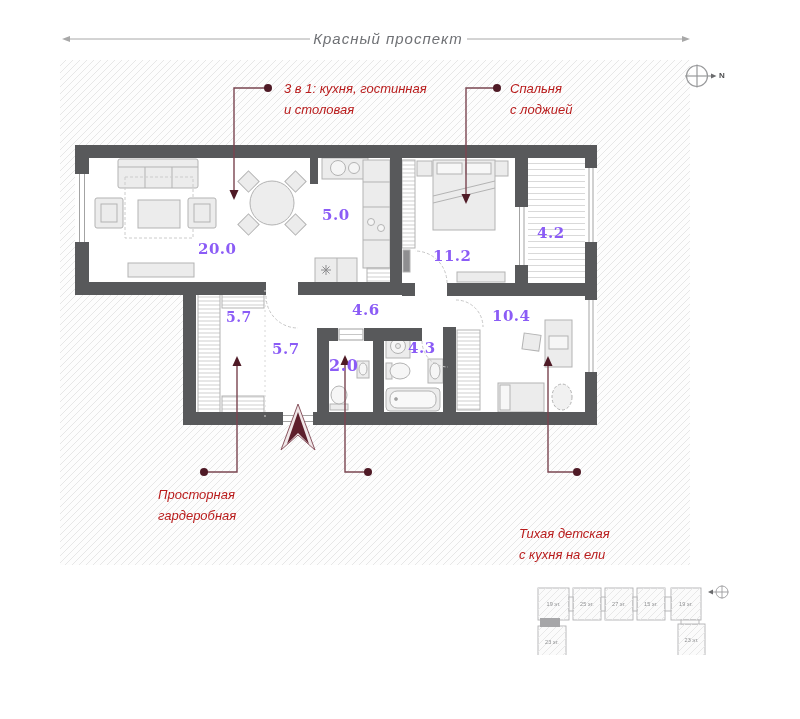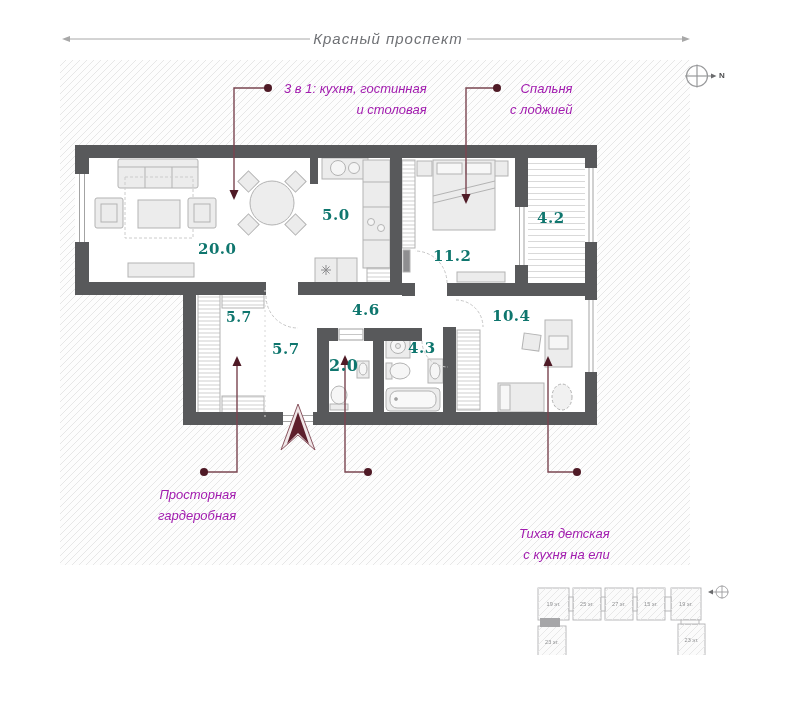--- a/index.html
+++ b/index.html
@@ -1,23 +1,23 @@
 <!DOCTYPE html>
 <html><head>
 <meta charset="utf-8">
 <style>
   html,body{margin:0;padding:0;background:#ffffff;}
   .stage{position:relative;width:800px;height:655px;background:#ffffff;overflow:hidden;
          font-family:"Liberation Sans",sans-serif;padding-left:25px;}
   svg{position:absolute;left:0;top:0;}
   .street{position:absolute;font:italic 15px "Liberation Sans",sans-serif;color:#6f7175;
           letter-spacing:1px;text-align:center;}
-  .callout-text{position:absolute;font:italic 13px "Liberation Sans",sans-serif;color:#a21caf;
-          line-height:21px;white-space:nowrap;text-align:right;}
-  .room-num{position:absolute;font:600 15px "DejaVu Serif",serif;color:#0f766e;
+  .callout-text{position:absolute;font:italic 13px "Liberation Sans",sans-serif;color:#b91c1c;
+          line-height:21px;white-space:nowrap;}
+  .room-num{position:absolute;font:600 15px "DejaVu Serif",serif;color:#8b5cf6;
           letter-spacing:.5px;white-space:nowrap;}
   .mini-label{position:absolute;font:5.5px "Liberation Sans",sans-serif;color:#8f9092;
           text-align:center;white-space:nowrap;}
   .mini-street{position:absolute;font:5px "Liberation Sans",sans-serif;color:#9b9c9e;
           text-align:center;letter-spacing:.3px;}
   .compass-n{position:absolute;font:bold 8px "Liberation Sans",sans-serif;color:#4c4d4f;}
 </style>
 </head>
 <body>
 
@@ -312,21 +312,21 @@
     <div>гардеробная</div>
   </div>
   <div class="callout-text" style="left:519px;top:484px;margin-top:39px;">
     <div>Тихая детская</div>
     <div>с кухня на ели</div>
   </div>
 
   <div class="room-num" style="left:198px;top:240px;">20.0</div>
   <div class="room-num" style="left:322px;top:206px;">5.0</div>
   <div class="room-num" style="left:433px;top:247px;">11.2</div>
-  <div class="room-num" style="left:537px;top:209px;text-align:right;">4.2</div>
+  <div class="room-num" style="left:537px;top:224px;text-align:right;">4.2</div>
   <div class="room-num" style="left:226px;top:309px;font-size:14px;">5.7</div>
   <div class="room-num" style="left:272px;top:340px;">5.7</div>
   <div class="room-num" style="left:352px;top:301px;">4.6</div>
   <div class="room-num" style="left:329px;top:356px;font-size:16px;">2.0</div>
   <div class="room-num" style="left:408px;top:339px;">4.3</div>
   <div class="room-num" style="left:492px;top:307px;">10.4</div>
 
   <div class="mini-label" style="left:538px;top:601px;width:31px;">19 эт.</div>
   <div class="mini-label" style="left:573px;top:601px;width:28px;">25 эт.</div>
   <div class="mini-label" style="left:605px;top:601px;width:28px;">27 эт.</div>

